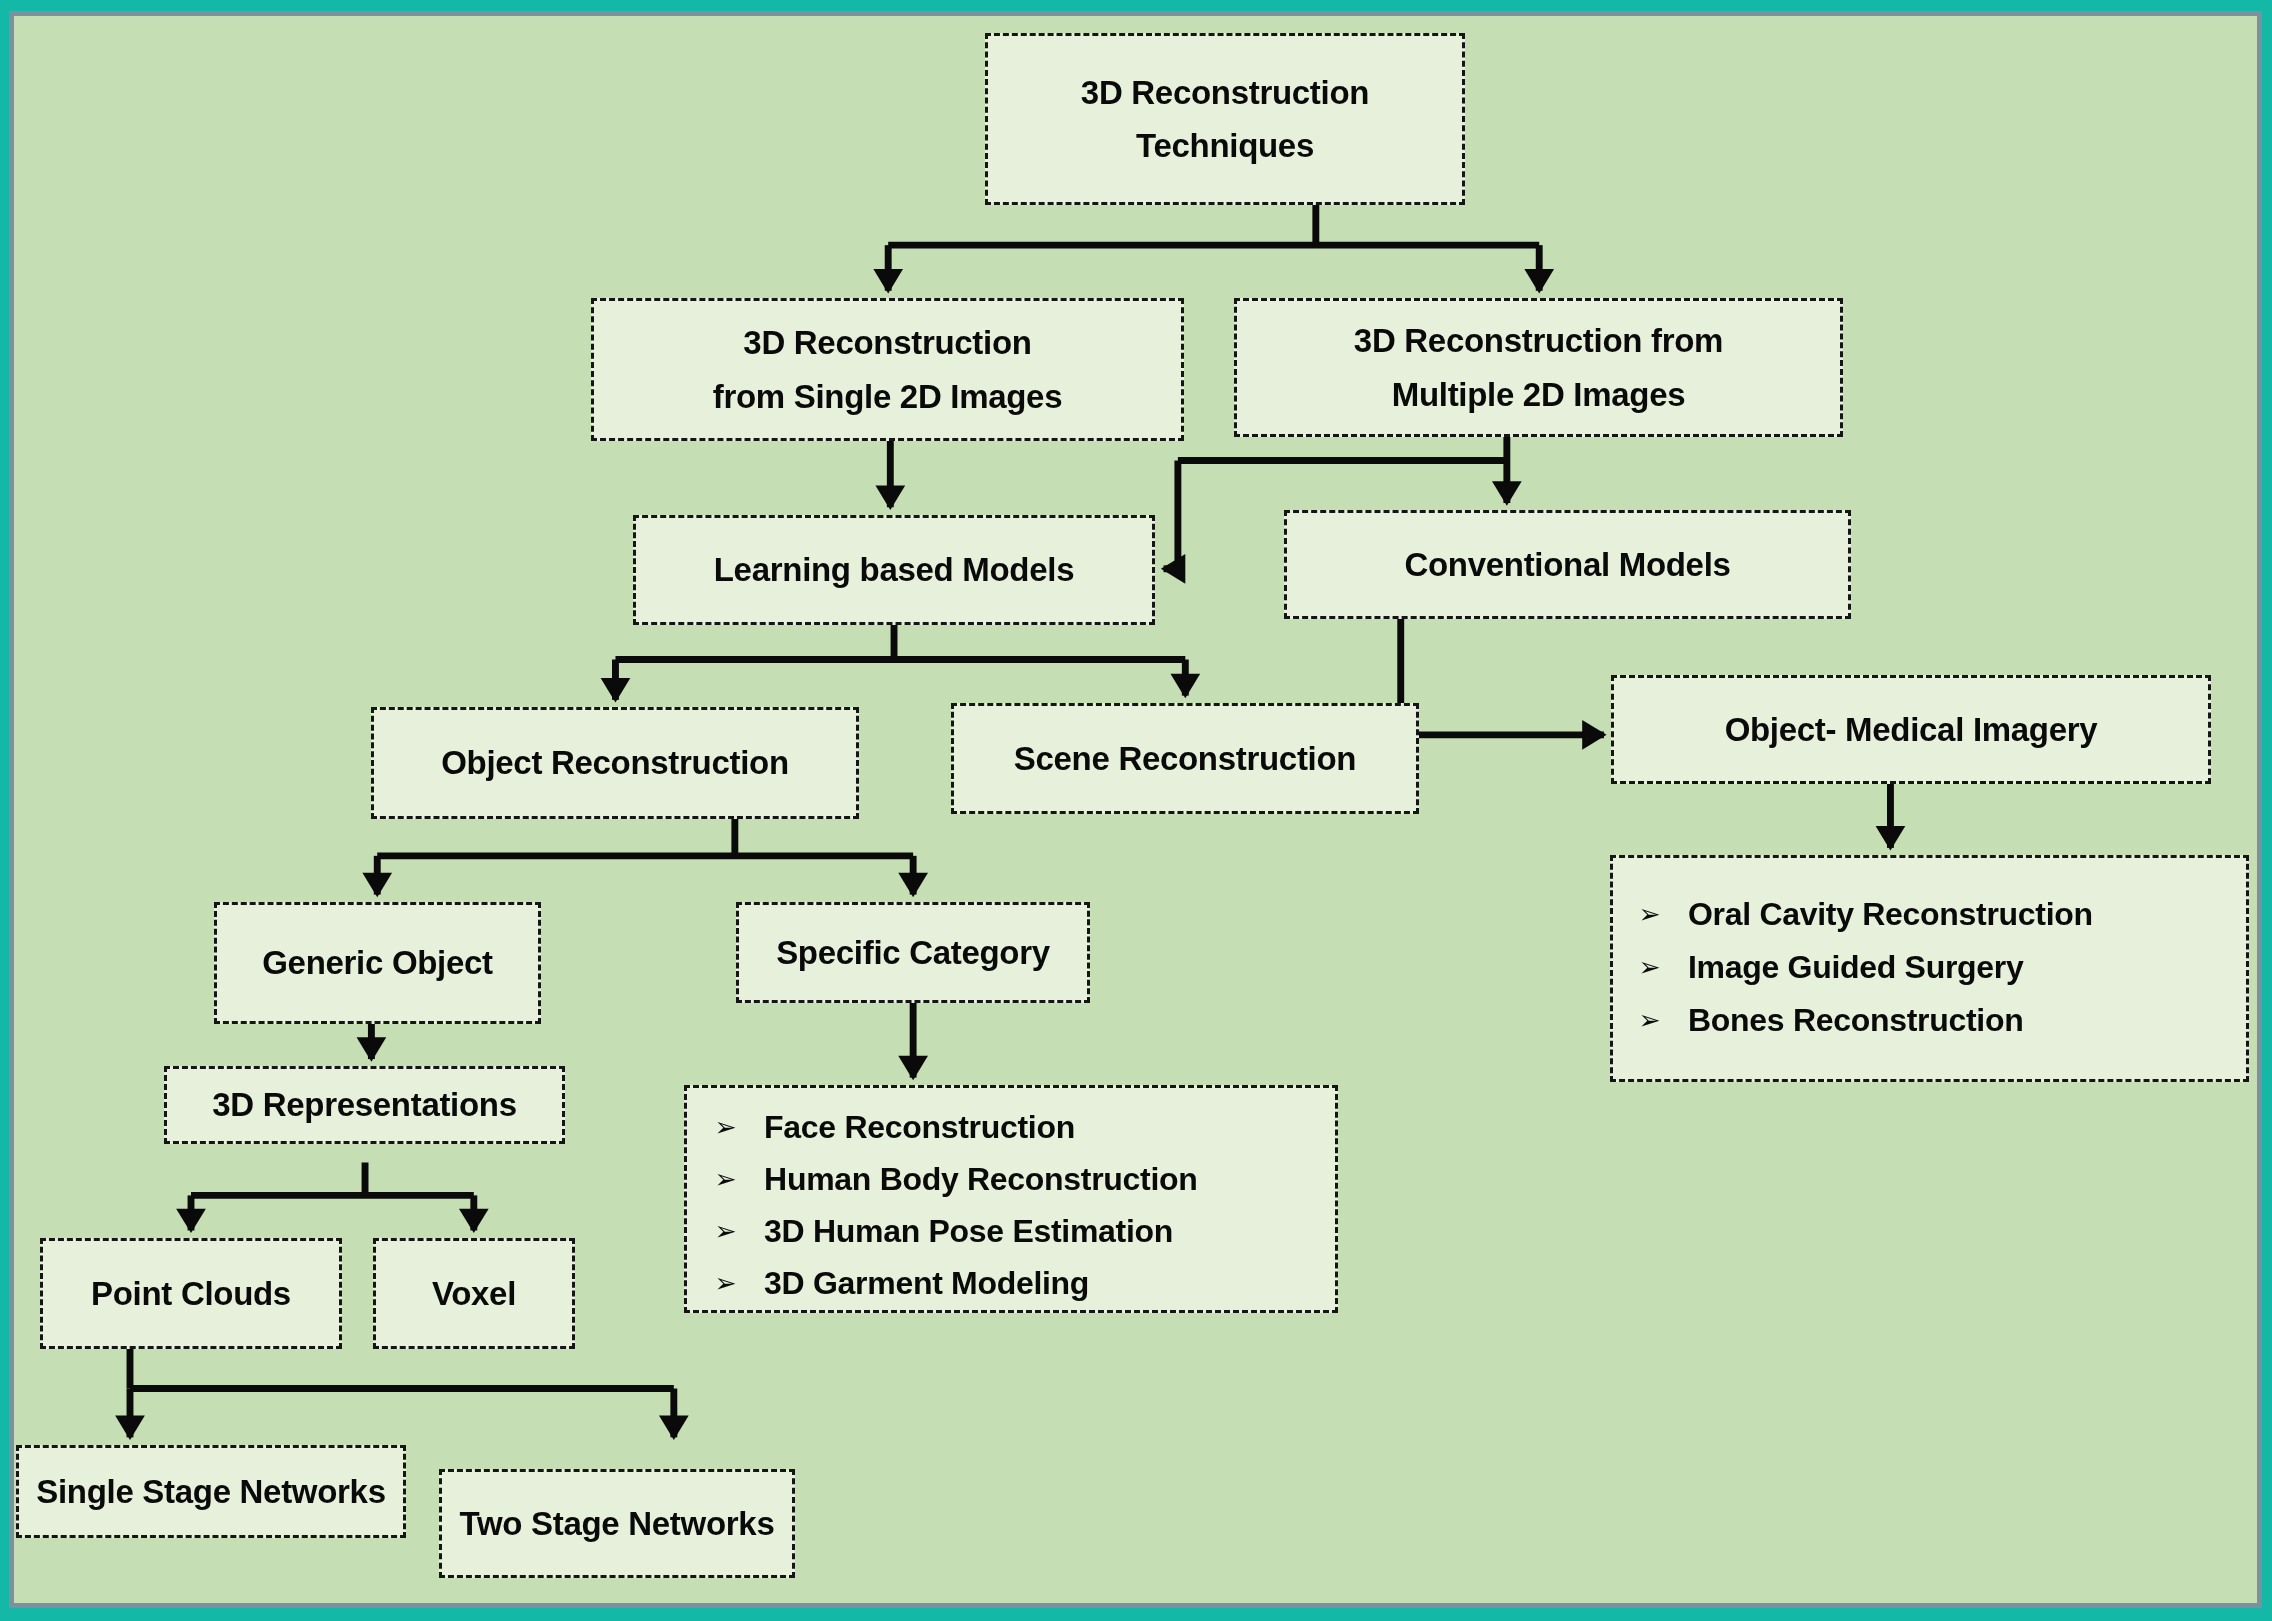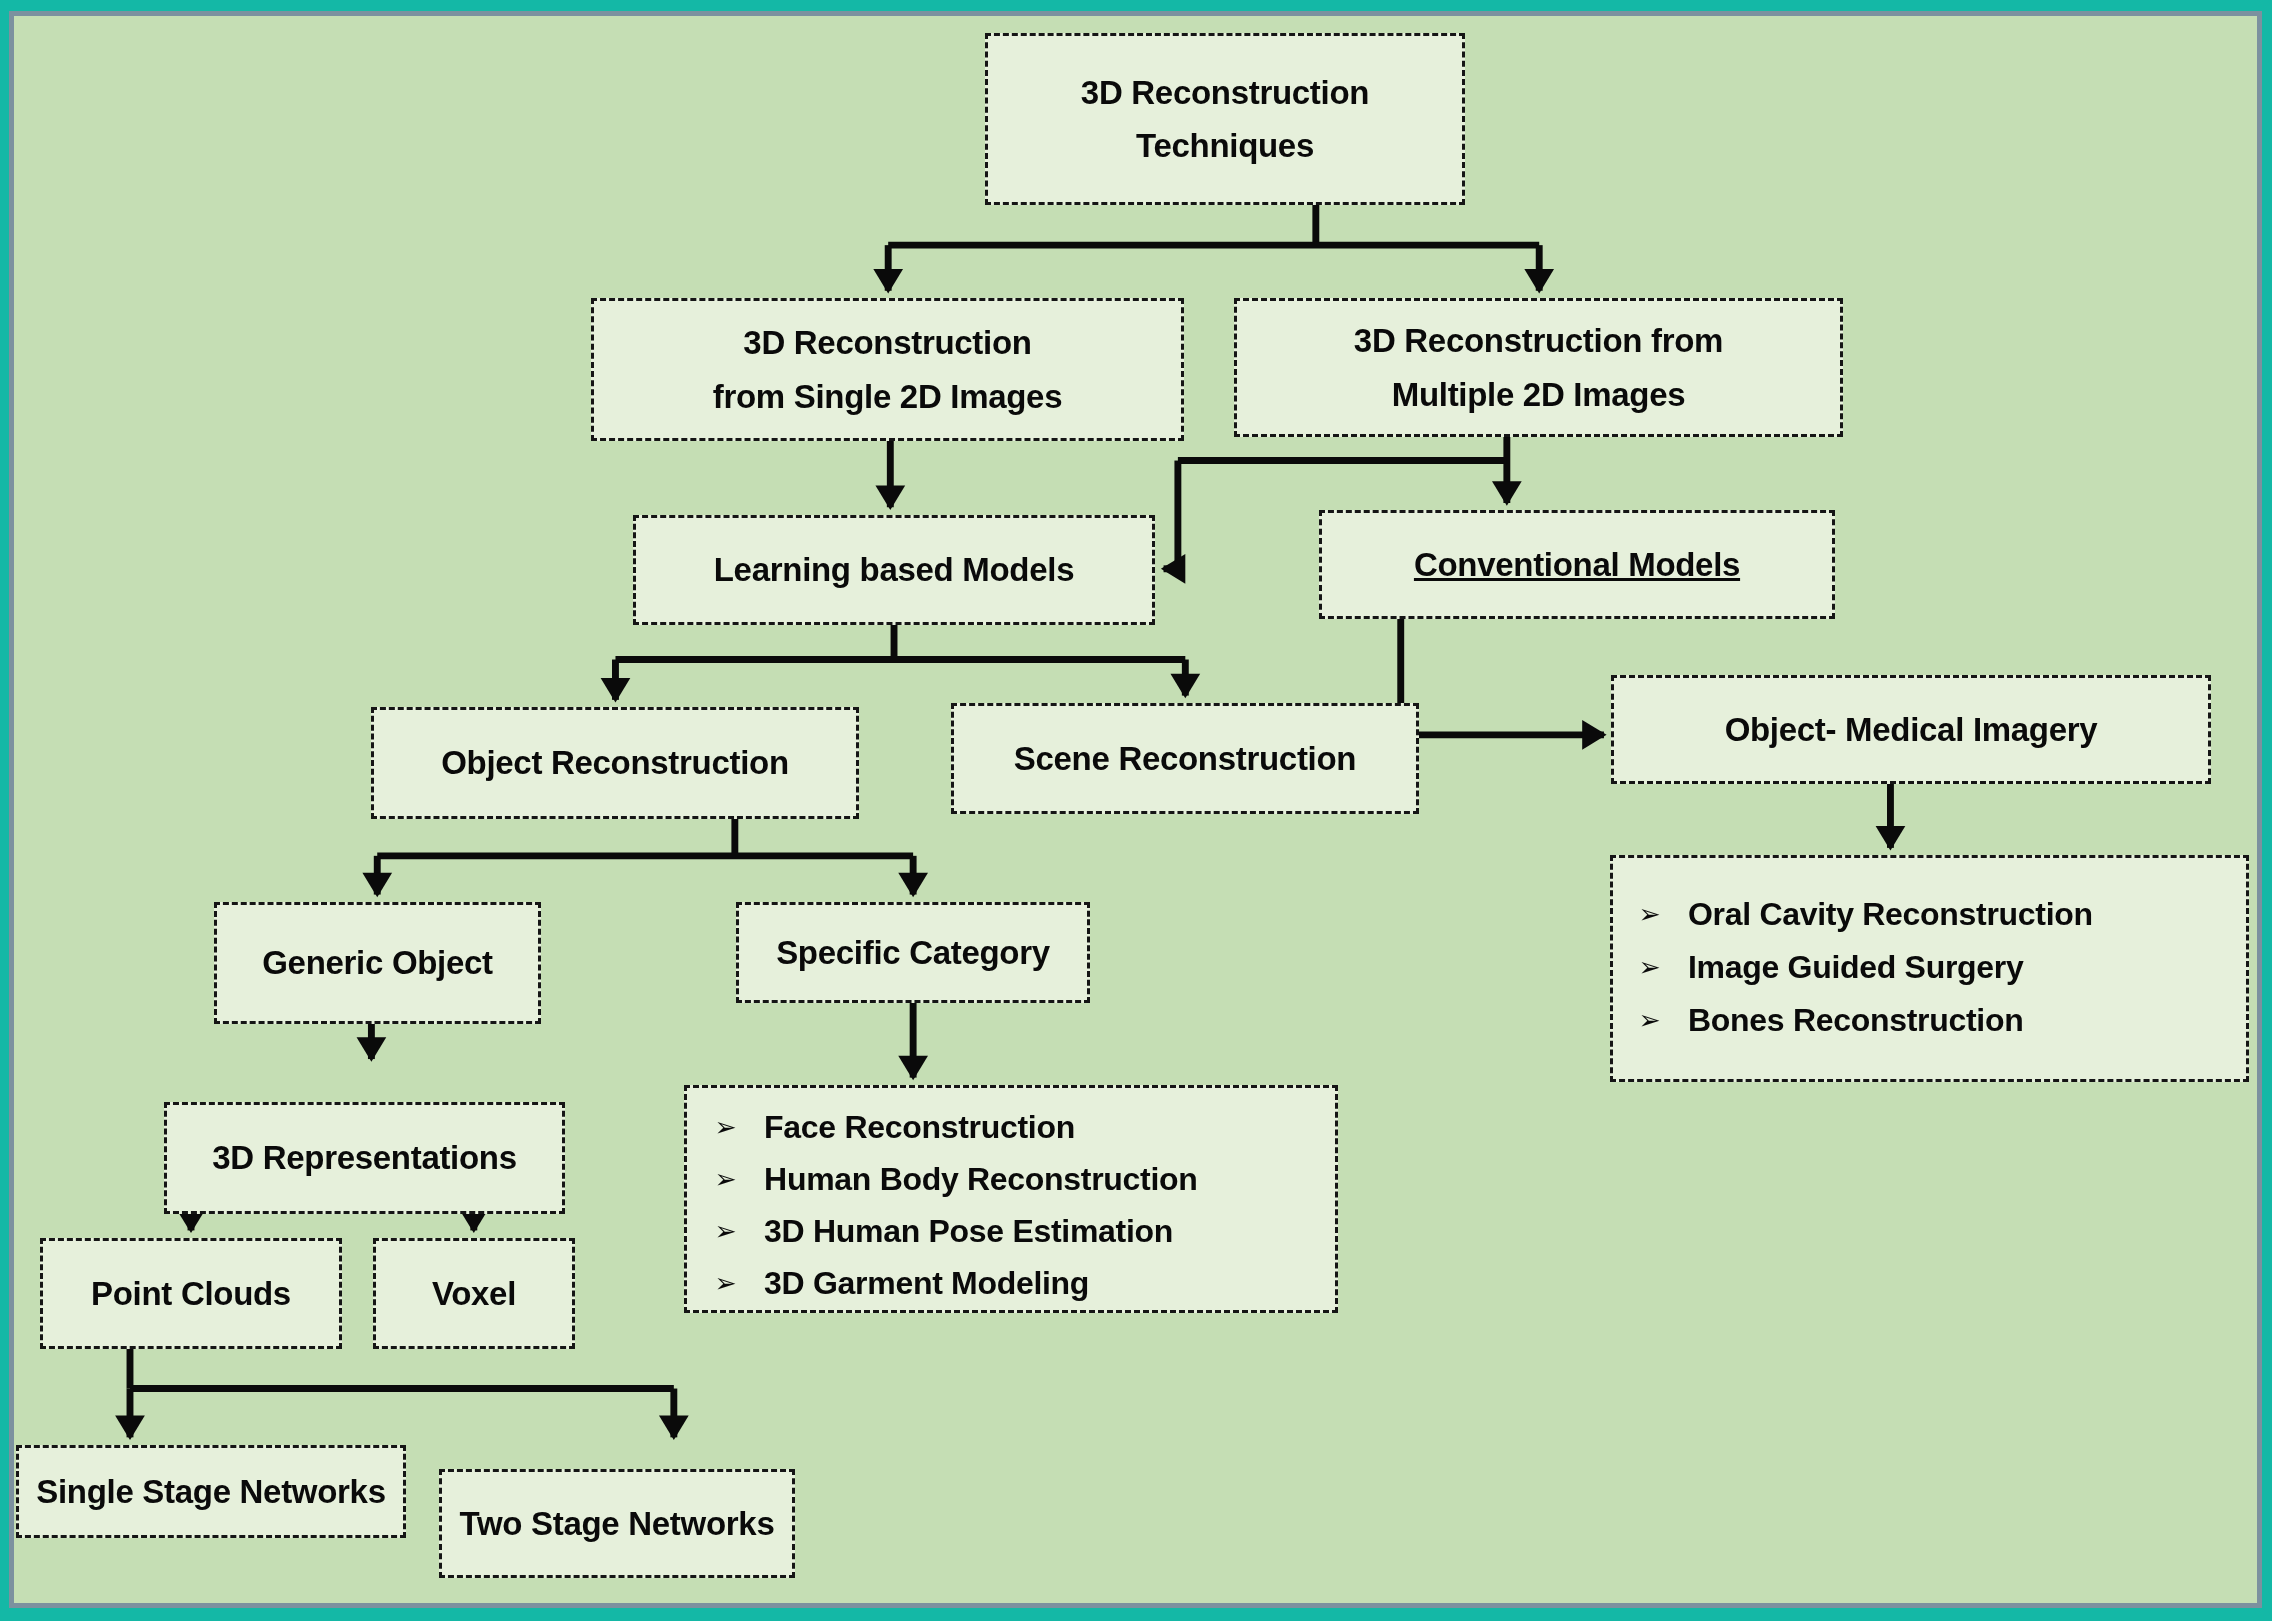--- a/index.html
+++ b/index.html
@@ -116,33 +116,33 @@
 Techniques</div>
 
   <div class="node" style="left:591px;top:298px;width:593px;height:143px;">3D Reconstruction
 from Single 2D Images</div>
 
   <div class="node" style="left:1234px;top:298px;width:609px;height:139px;">3D Reconstruction from
 Multiple 2D Images</div>
 
   <div class="node" style="left:633px;top:515px;width:522px;height:110px;">Learning based Models</div>
 
-  <div class="node" style="left:1319px;top:510px;width:516px;height:109px;text-decoration:underline;">Conventional Models</div>
+  <div class="node" style="left:1284px;top:510px;width:567px;height:109px;">Conventional Models</div>
 
   <div class="node" style="left:371px;top:707px;width:488px;height:112px;">Object Reconstruction</div>
 
   <div class="node" style="left:951px;top:703px;width:468px;height:111px;">Scene Reconstruction</div>
 
   <div class="node" style="left:1611px;top:675px;width:600px;height:109px;">Object- Medical Imagery</div>
 
   <div class="node" style="left:214px;top:902px;width:327px;height:122px;">Generic Object</div>
 
   <div class="node" style="left:736px;top:902px;width:354px;height:101px;">Specific Category</div>
 
-  <div class="node" style="left:164px;top:1102px;width:401px;height:112px;">3D Representations</div>
+  <div class="node" style="left:164px;top:1066px;width:401px;height:78px;">3D Representations</div>
 
   <div class="node" style="left:40px;top:1238px;width:302px;height:111px;">Point Clouds</div>
 
   <div class="node" style="left:373px;top:1238px;width:202px;height:111px;">Voxel</div>
 
   <div class="node" style="left:16px;top:1445px;width:390px;height:93px;">Single Stage Networks</div>
 
   <div class="node" style="left:439px;top:1445px;width:356px;height:109px;margin-top:24px;">Two Stage Networks</div>
 
   <div class="listbox" style="left:1610px;top:855px;width:639px;height:227px;">

